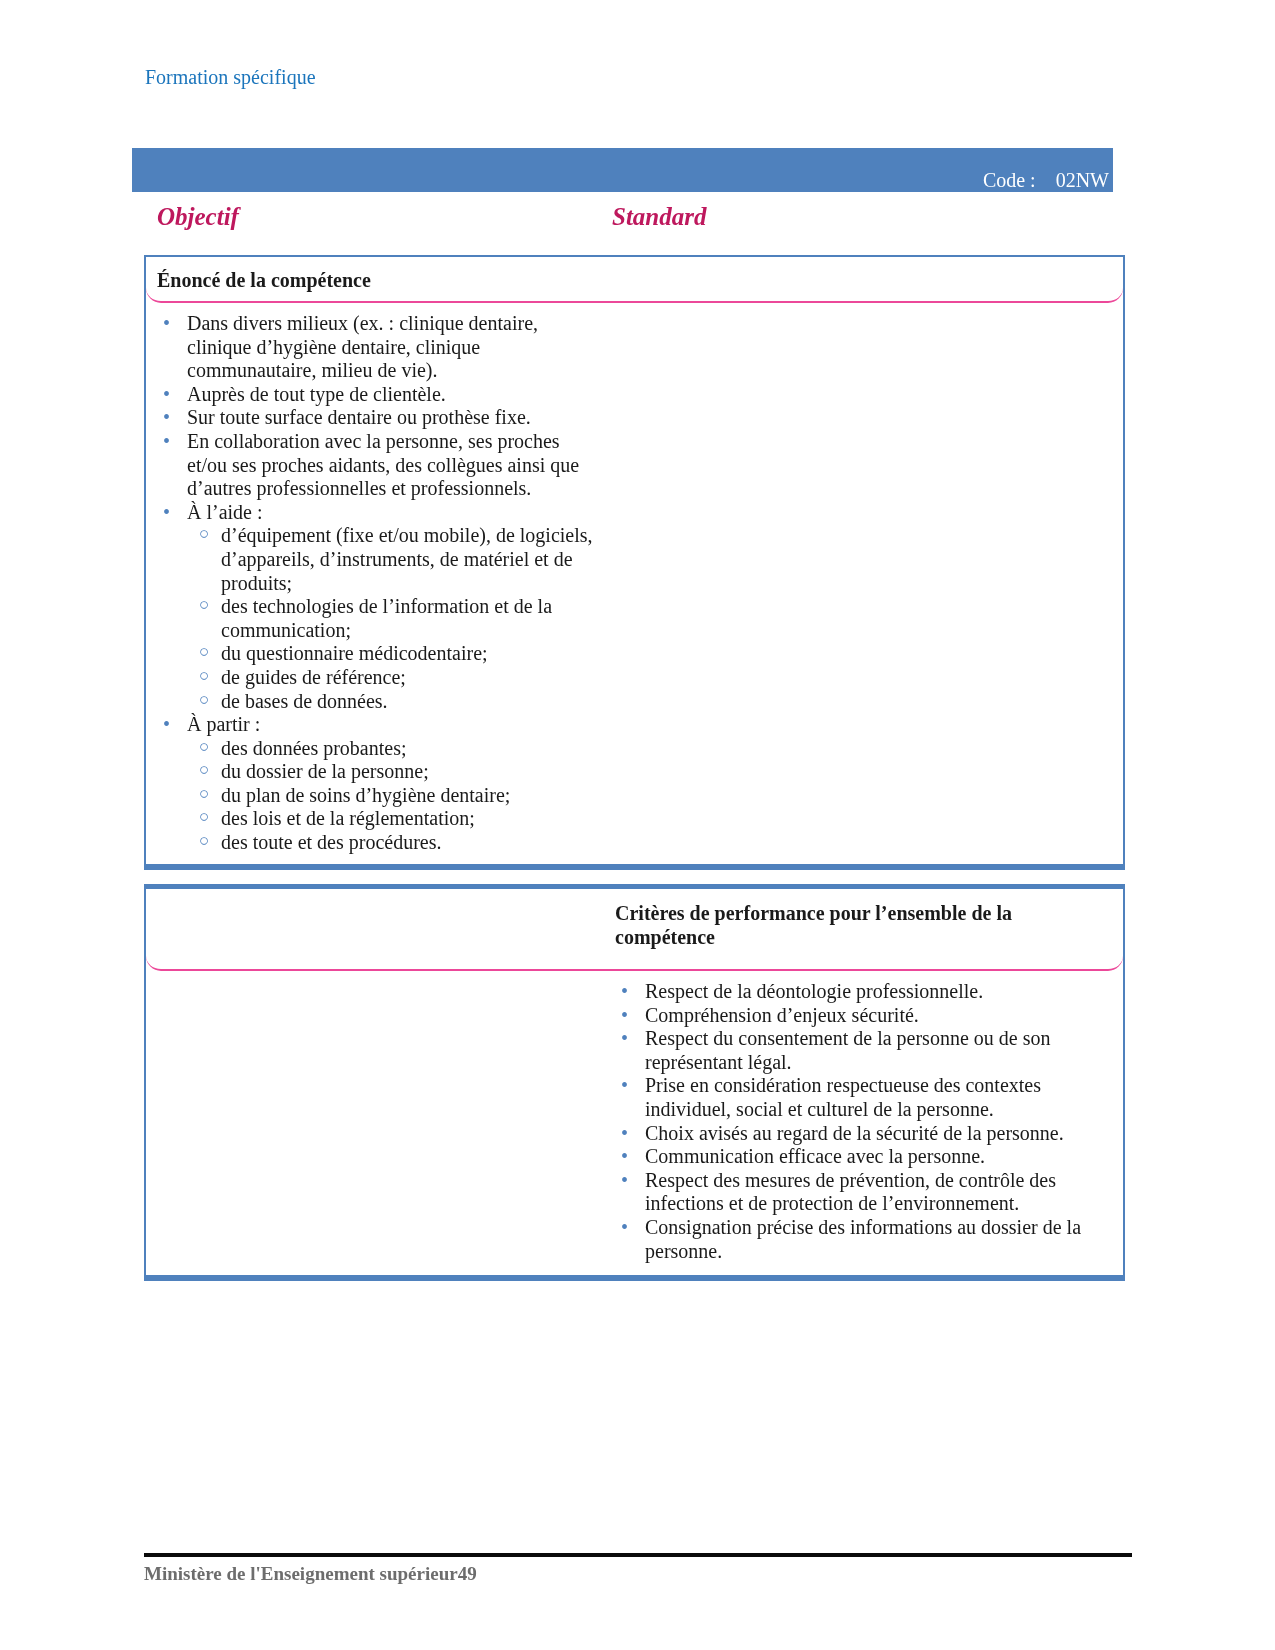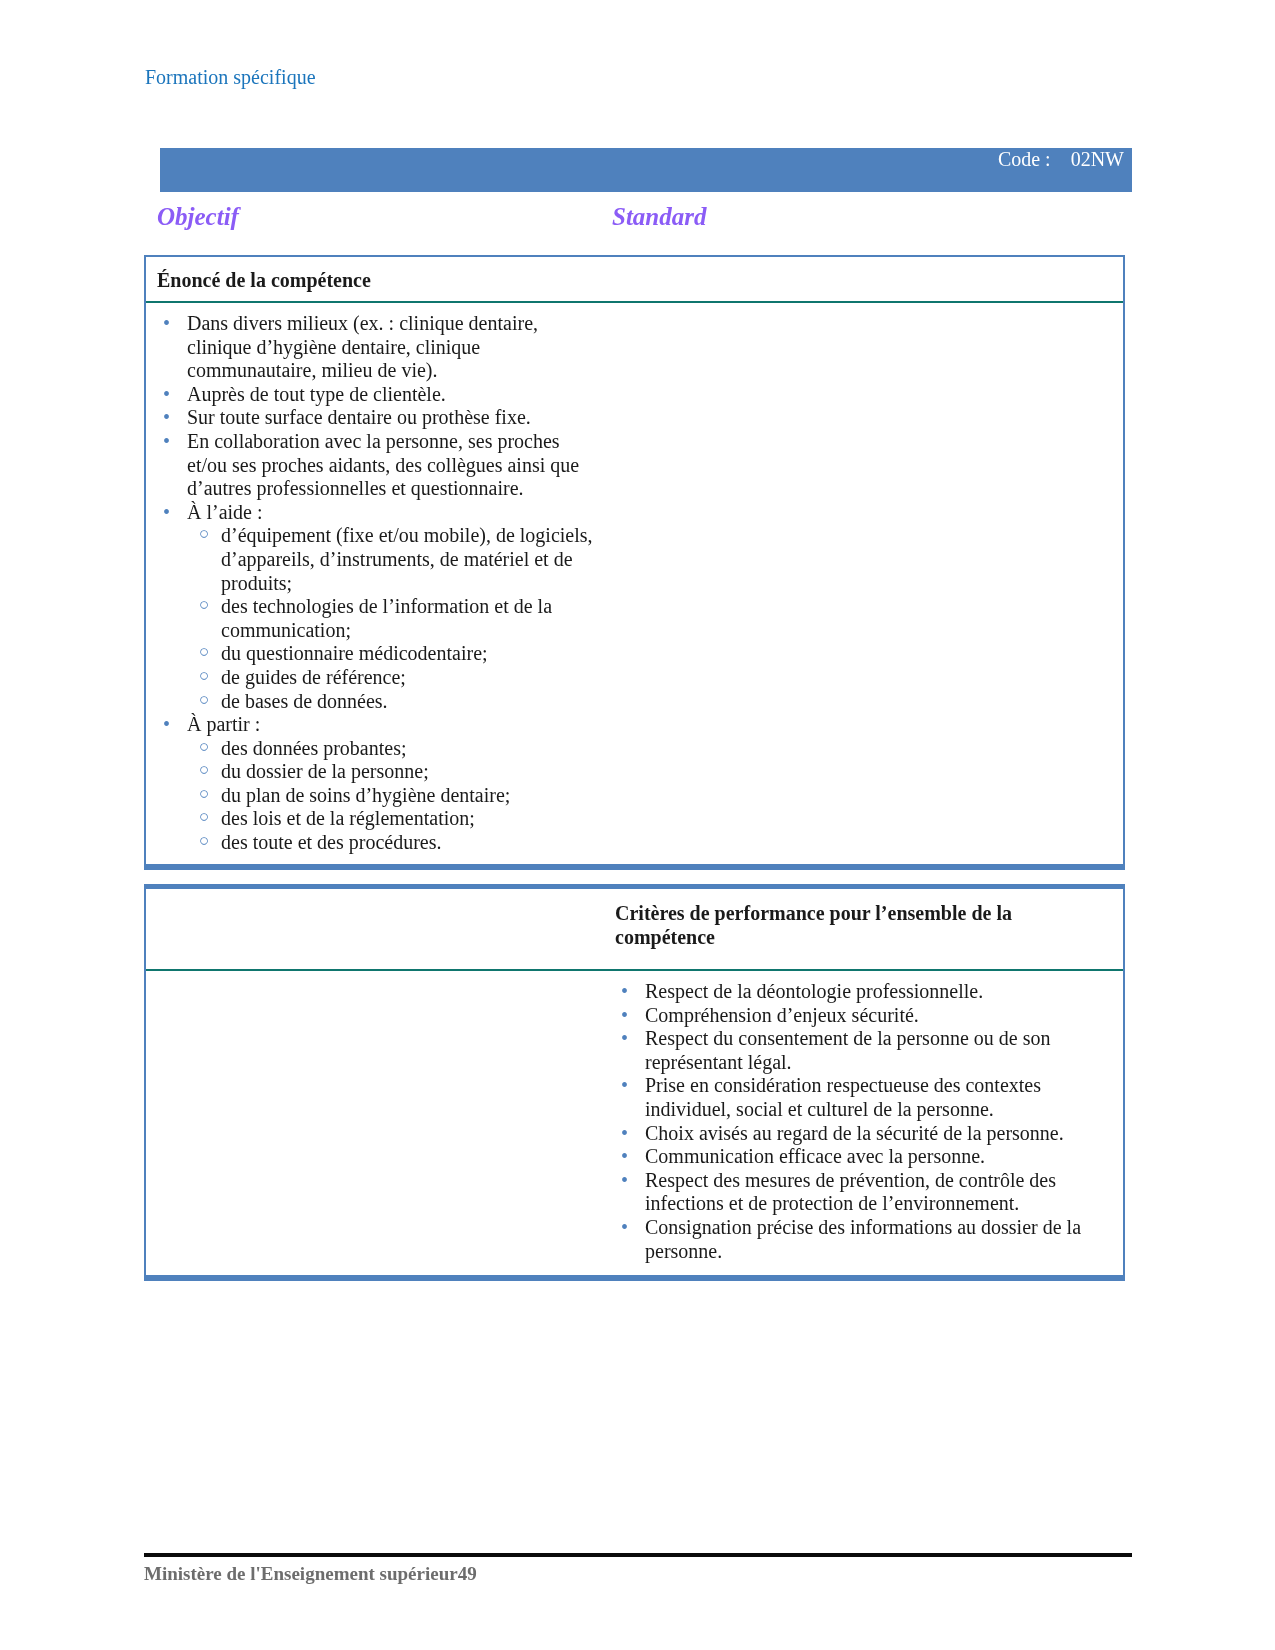--- a/index.html
+++ b/index.html
@@ -16,66 +16,66 @@
   .running-head {
     position: absolute;
     left: 145px;
     top: 66px;
     font-size: 20px;
     color: #1b75bc;
   }
 
   .code-banner {
     position: absolute;
-    left: 160px;
+    left: 132px;
     top: 148px;
     width: 981px;
     height: 44px;
     background: #4f81bd;
     color: #ffffff;
     font-size: 20px;
     display: flex;
     justify-content: flex-end;
-    align-items: flex-start;
+    align-items: flex-end;
     box-sizing: border-box;
-    padding-right: 17px;
+    padding-right: 4px;
   }
   .code-banner .code-label { margin-right: 20px; }
 
   .section-headings {
     position: absolute;
     left: 144px;
     top: 203px;
     width: 981px;
     height: 34px;
   }
   .section-headings .hd {
     position: absolute;
     top: 0;
     font-size: 25px;
     font-weight: bold;
     font-style: italic;
-    color: #8b5cf6;
+    color: #be185d;
   }
   .hd-objectif { left: 13px; }
   .hd-standard { left: 468px; }
 
   .tbl {
     position: absolute;
     left: 144px;
     width: 981px;
     border: 2px solid #4f81bd;
     box-sizing: border-box;
     background: #ffffff;
   }
   .tbl-1 { top: 255px; border-bottom-width: 6px; }
   .tbl-2 { top: 884px; border-top-width: 5px; border-bottom-width: 6px; }
 
   .row { display: grid; grid-template-columns: 458px 1fr; }
-  .hrow { border-bottom: 2px solid #0f766e; }
+  .hrow { border-bottom: 2px solid #ec4899; border-radius: 15px; }
   .cell { box-sizing: border-box; }
   .hcell {
     font-size: 20px;
     font-weight: bold;
     padding: 11px 10px 9px 11px;
     line-height: 1.2;
   }
   .bcell {
     font-size: 20px;
     line-height: 1.18;
@@ -146,21 +146,21 @@
           <div class="li lvl1">
             <span class="marker">•</span>
             <span class="txt">Auprès de tout type de clientèle.</span>
           </div>
           <div class="li lvl1">
             <span class="marker">•</span>
             <span class="txt">Sur toute surface dentaire ou prothèse fixe.</span>
           </div>
           <div class="li lvl1">
             <span class="marker">•</span>
-            <span class="txt">En collaboration avec la personne, ses proches et/ou ses proches aidants, des collègues ainsi que d’autres professionnelles et questionnaire.</span>
+            <span class="txt">En collaboration avec la personne, ses proches et/ou ses proches aidants, des collègues ainsi que d’autres professionnelles et professionnels.</span>
           </div>
           <div class="li lvl1">
             <span class="marker">•</span>
             <span class="txt">À l’aide :</span>
           </div>
           <div class="li lvl2">
             <span class="marker">○</span>
             <span class="txt">d’équipement (fixe et/ou mobile), de logiciels, d’appareils, d’instruments, de matériel et de produits;</span>
           </div>
           <div class="li lvl2">

